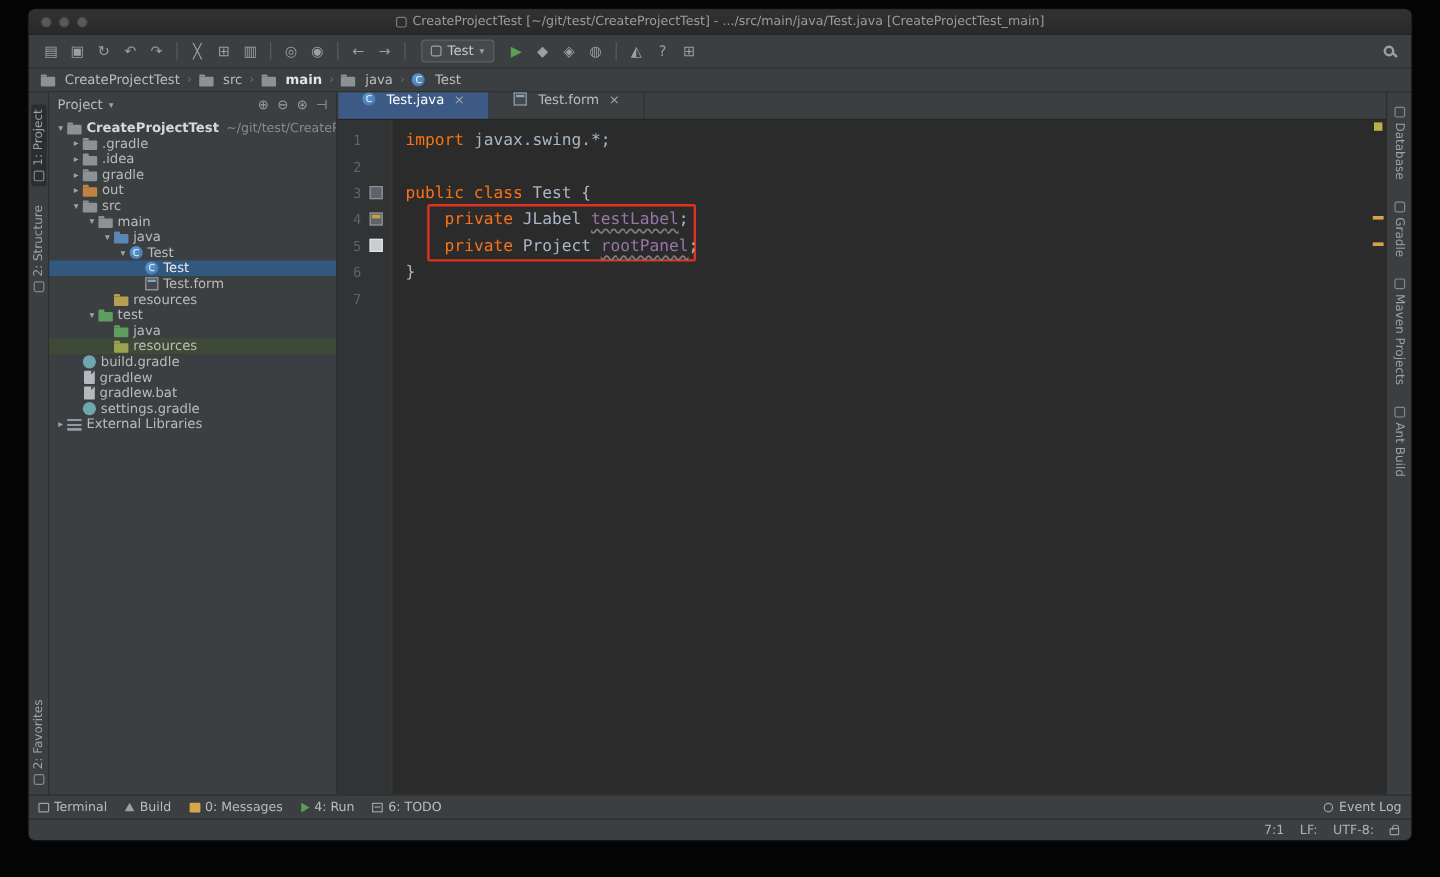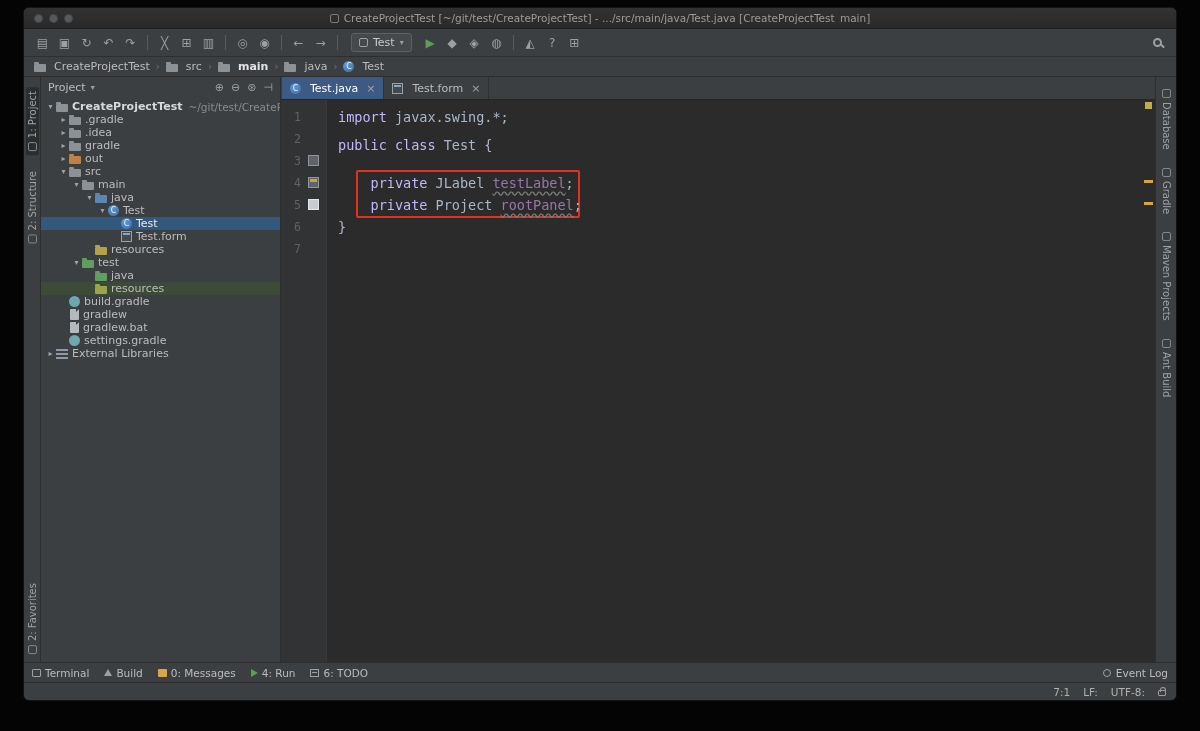--- a/index.html
+++ b/index.html
@@ -80,35 +80,35 @@
   .ticon.form{width:11px;height:11px;background:#46494b;border:1px solid #9aa0a5;}
   .ticon.form::before{content:"";position:absolute;left:1px;top:1px;right:1px;height:2px;background:#7fa9c9;}
   .ticon.gradle{width:11px;height:11px;border-radius:50%;background:#6ea7ad;}
   .ticon.file{width:9px;height:11px;background:#b4b9be;border-radius:1px;margin-left:1px;}
   .ticon.file::before{content:"";position:absolute;right:0;top:0;border-left:3px solid #3c3f41;border-bottom:3px solid transparent;}
   .ticon.libs{width:12px;height:10px;background:repeating-linear-gradient(#8f9aa5 0 2px,#3c3f41 2px 4px);margin-top:1px;}
 
   
   #editor-area{flex:1;display:flex;flex-direction:column;min-width:0;background:#2b2b2b;}
   #tabbar{height:23px;flex:0 0 auto;background:#3c3f41;display:flex;align-items:stretch;border-bottom:1px solid #232525;padding-left:1px;}
-  .tab{display:flex;align-items:center;gap:5px;padding:0 8px;font-size:11px;color:#bbbbbb;border-right:1px solid #2f3133;cursor:default;}
+  .tab{display:flex;gap:5px;padding:0 20px;font-size:11px;color:#bbbbbb;border-right:1px solid #2f3133;cursor:default;}
   .tab.active{background:#3c5a84;color:#ffffff;}
   .tab-close{color:#9da0a2;font-size:11px;margin-left:3px;}
   #editor{flex:1;position:relative;min-height:0;}
   #gutter{position:absolute;left:0;top:0;bottom:0;width:46px;background:#313335;border-right:1px solid #37393b;}
   .lnum{position:absolute;left:0;width:20px;text-align:right;color:#606366;font-family:"DejaVu Sans Mono","Liberation Mono",monospace;font-size:11.5px;height:22px;line-height:22px;}
   .gicon{position:absolute;left:27px;width:11px;height:11px;}
   .gicon.form1{background:#60646a;border:1px solid #8f959a;}
   .gicon.form2{background:#60646a;border:1px solid #8f959a;}
   .gicon.form2::before{content:"";position:absolute;left:1px;right:1px;top:1px;height:3px;background:#c7a43c;}
   .gicon.square{background:#c9cdd1;border:1px solid #e2e5e8;}
   #codecol{position:absolute;left:47px;top:0;right:0;bottom:0;}
   .cline{position:absolute;left:0;right:0;height:22px;line-height:22px;padding-left:10px;
     font-family:"DejaVu Sans Mono","Liberation Mono",monospace;font-size:13.5px;white-space:pre;color:#a9b7c6;}
-  .tok-kw{color:#c4b5fd;}
+  .tok-kw{color:#f97316;}
   .tok-pl{color:#a9b7c6;}
   .tok-fw{color:#9876aa;text-decoration-line:underline;text-decoration-style:wavy;text-decoration-color:#7d7d7d;text-underline-offset:3px;}
   #red-annotation{position:absolute;left:28px;top:70px;width:224px;height:48px;border:2px solid #e0321e;border-radius:2px;}
   .ind-square{position:absolute;top:2px;right:3px;width:7px;height:7px;background:#bcae4a;}
   .stripe-mark{position:absolute;right:2px;width:9px;height:3px;background:#d9a343;}
   .stripe-mark.m1{top:80px;}
   .stripe-mark.m2{top:102px;}
 
   
   #bottombar{height:20px;flex:0 0 auto;border-top:1px solid #2e2e2e;display:flex;align-items:center;padding:0 8px;}
@@ -364,21 +364,21 @@
               <div class="gicon form2" style="top: 77px;"></div>
               <div class="lnum" style="top: 94px;">5</div>
               <div class="gicon square" style="top: 99px;"></div>
               <div class="lnum" style="top: 116px;">6</div>
               <div class="lnum" style="top: 138px;">7</div>
             </div>
           <div id="codecol">
             <div id="red-annotation"></div>
           <div class="cline" style="top: 6px;"><span class="tok-kw">import </span><span class="tok-pl">javax.swing.*;</span></div>
               <div class="cline" style="top: 28px;"></div>
-              <div class="cline" style="top: 34px;"><span class="tok-kw">public class </span><span class="tok-pl">Test {</span></div>
+              <div class="cline" style="top: 50px;"><span class="tok-kw">public class </span><span class="tok-pl">Test {</span></div>
               <div class="cline" style="top: 72px;"><span class="tok-pl">    </span><span class="tok-kw">private </span><span class="tok-pl">JLabel </span><span class="tok-fw">testLabel</span><span class="tok-pl">;</span></div>
               <div class="cline" style="top: 94px;"><span class="tok-pl">    </span><span class="tok-kw">private </span><span class="tok-pl">Project </span><span class="tok-fw">rootPanel</span><span class="tok-pl">;</span></div>
               <div class="cline" style="top: 116px;"><span class="tok-pl">}</span></div>
               <div class="cline" style="top: 138px;"></div>
             </div>
           <div class="ind-square"></div>
           <div class="stripe-mark m1"></div>
           <div class="stripe-mark m2"></div>
         </div>
       </div>

